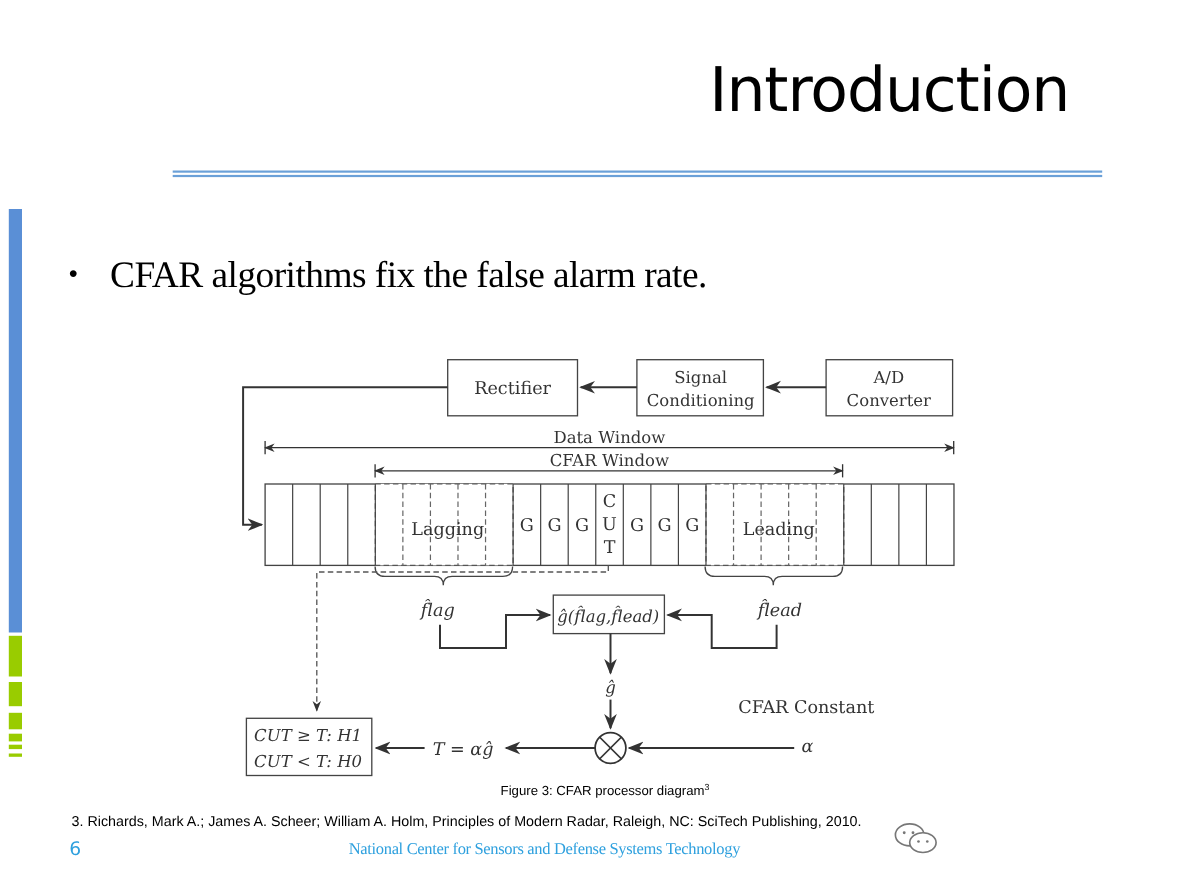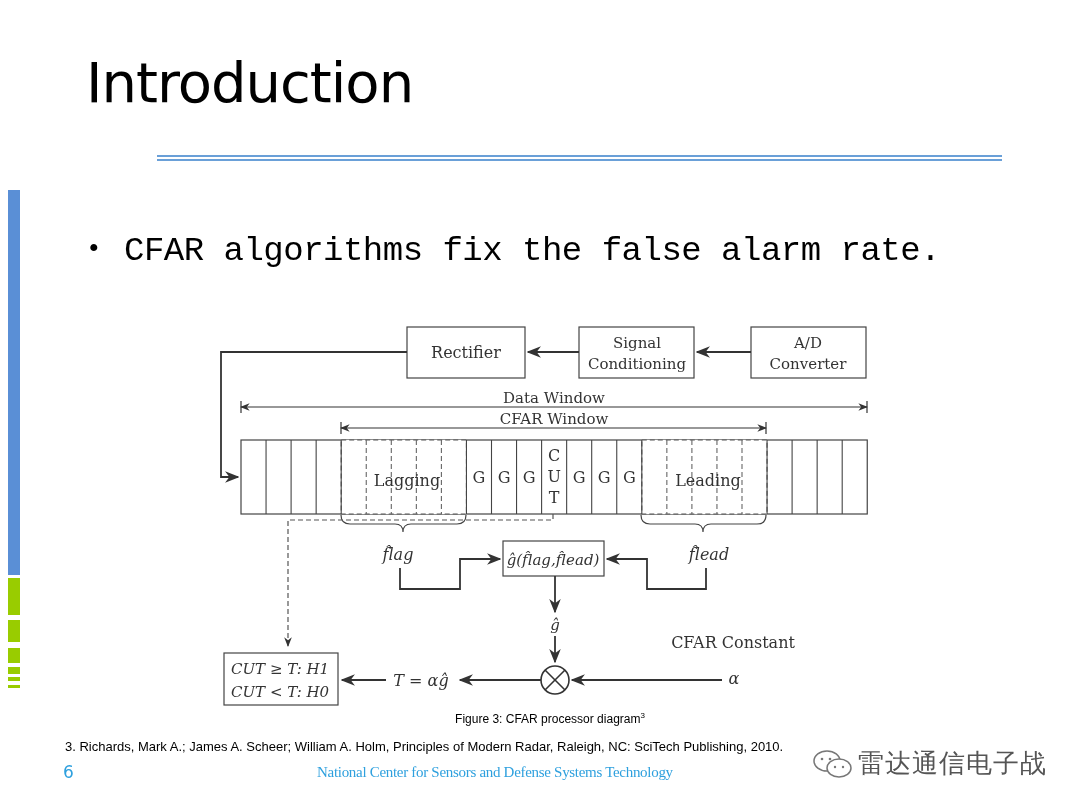--- a/index.html
+++ b/index.html
@@ -1,28 +1,28 @@
 <!DOCTYPE html>
 <html><head>
 <meta charset="utf-8">
 <style>
   html, body { margin: 0; padding: 0; background: #ffffff; }
   body { width: 1080px; height: 810px; position: relative; overflow: hidden;
          font-family: "Liberation Sans", sans-serif; color: #000; }
-  .title { position: absolute; left: 0; width: 972px; top: 50px; text-align: left;
+  .title { position: absolute; left: 0; width: 972px; top: 50px; text-align: right;
            font-family: "DejaVu Sans", sans-serif; font-size: 56px; letter-spacing: -1px;
            padding-left: 86px; box-sizing: border-box; }
   .rule { position: absolute; left: 157px; width: 845px; height: 2px; background: #6aa0d8; }
   .rule.r1 { top: 155px; }
   .rule.r2 { top: 159px; }
   .sidebar-bar { position: absolute; left: 8px; width: 12px; }
   .bar-blue { background: #5a8fd6; top: 190px; height: 385px; }
   .bar-green { background: #99cc00; }
   .bullet { position: absolute; left: 62px; top: 232px; font-size: 34px;
-            font-family: Liberation Mono, monospace; letter-spacing: -0.5px; margin-left: 24px; }
+            font-family: Liberation Serif, serif; letter-spacing: -0.5px; }
   .bullet .dot { display: inline-block; width: 38px; font-size: 26px; vertical-align: 4px; }
   svg.diagram { position: absolute; left: 0; top: 0; }
   .diag-text { font-family: "DejaVu Serif", "Liberation Serif", serif; fill: #333; }
   .caption { position: absolute; left: 0; width: 1080px; top: 711px; text-align: center;
              font-size: 12px; padding-left: 20px; box-sizing: border-box; }
   .caption sup { font-size: 8px; }
   .reference { position: absolute; left: 65px; top: 739px; font-size: 13px; }
   .page-number { position: absolute; left: 63px; top: 762px; font-size: 17px; color: #2ea0de;
                  font-family: "DejaVu Sans", sans-serif; }
   .footer-org { position: absolute; left: 317px; top: 764px; font-size: 15px; color: #2ea0de;
@@ -198,14 +198,13 @@
 <div class="footer-org">National Center for Sensors and Defense Systems Technology</div>
 <div class="watermark">
   <svg class="wm-icon" viewBox="0 0 42 32">
     <ellipse cx="15" cy="13" rx="13" ry="10" fill="none" stroke="#777" stroke-width="1.5"></ellipse>
     <ellipse cx="27" cy="20" rx="12" ry="9" fill="#fff" stroke="#777" stroke-width="1.5"></ellipse>
     <circle cx="10" cy="11" r="1.3" fill="#777"></circle>
       <circle cx="18" cy="11" r="1.3" fill="#777"></circle>
     <circle cx="23" cy="19" r="1.2" fill="#777"></circle>
       <circle cx="31" cy="19" r="1.2" fill="#777"></circle>
   </svg>
-  <span>雷达通信电子战</span>
 </div>
 
 </body></html>

